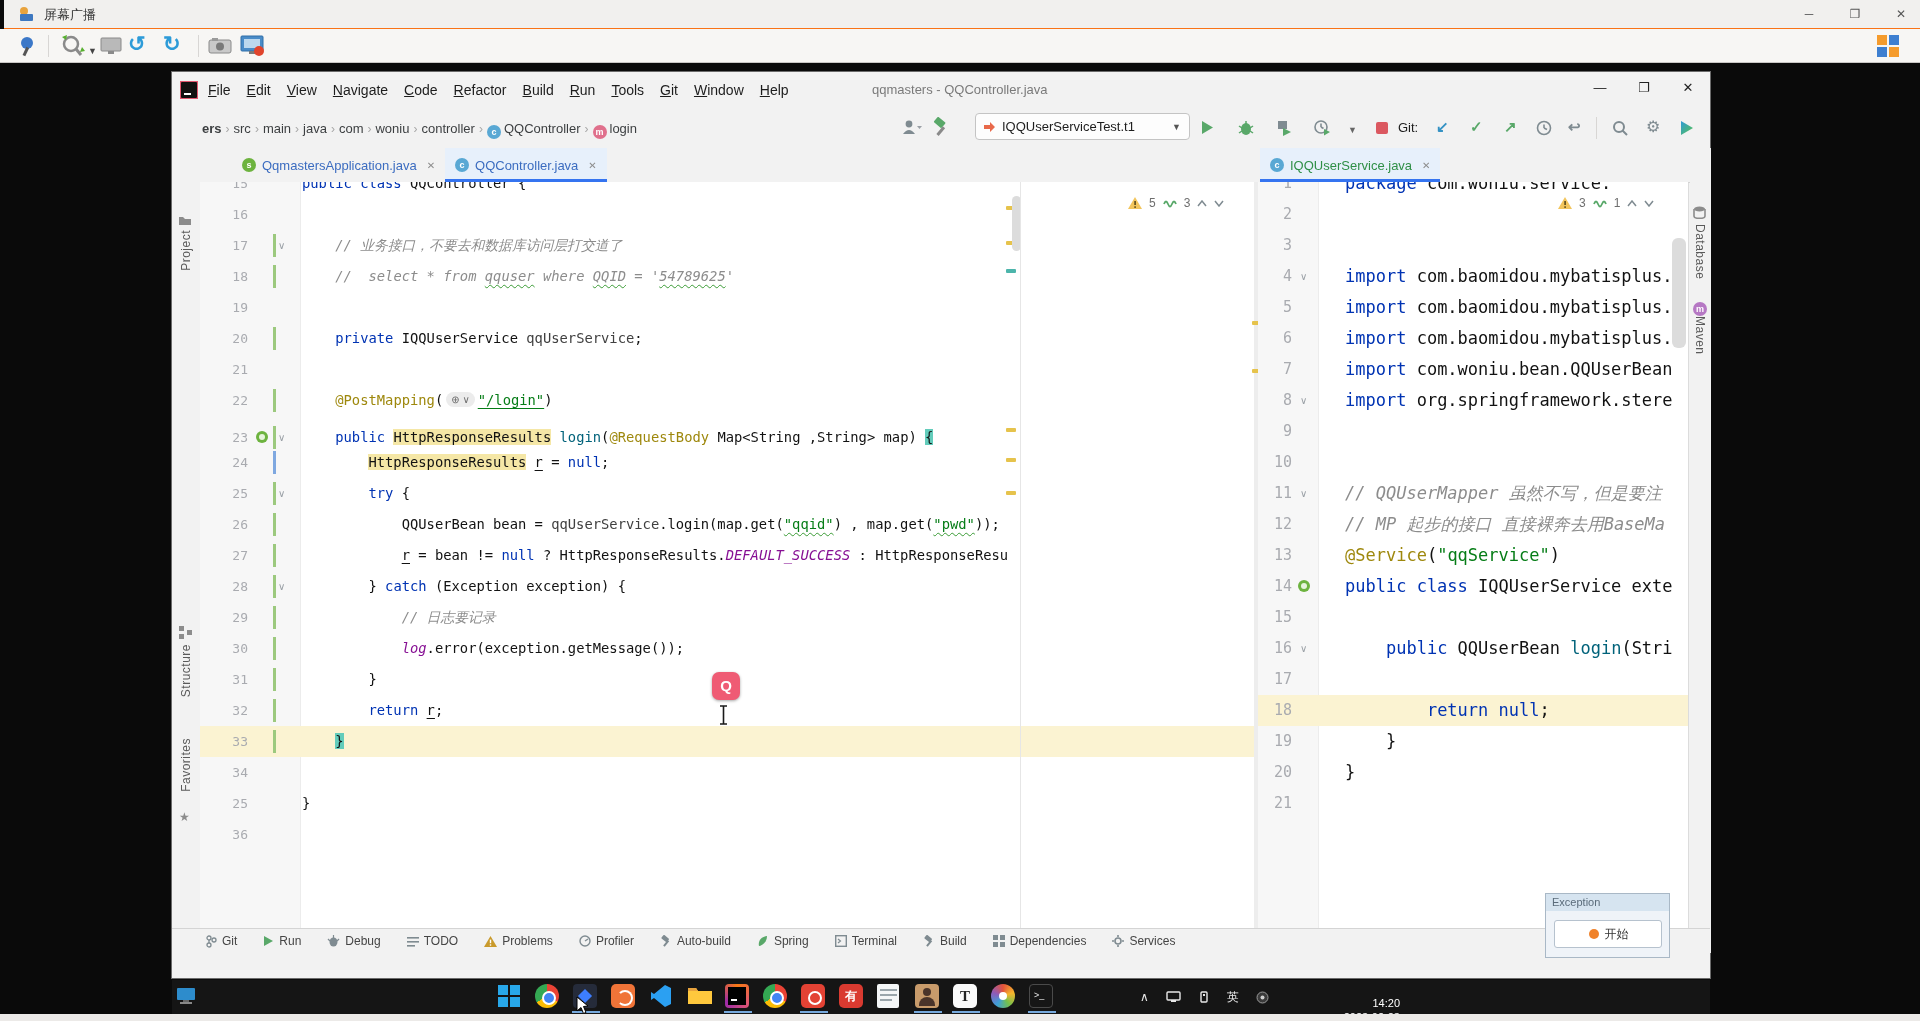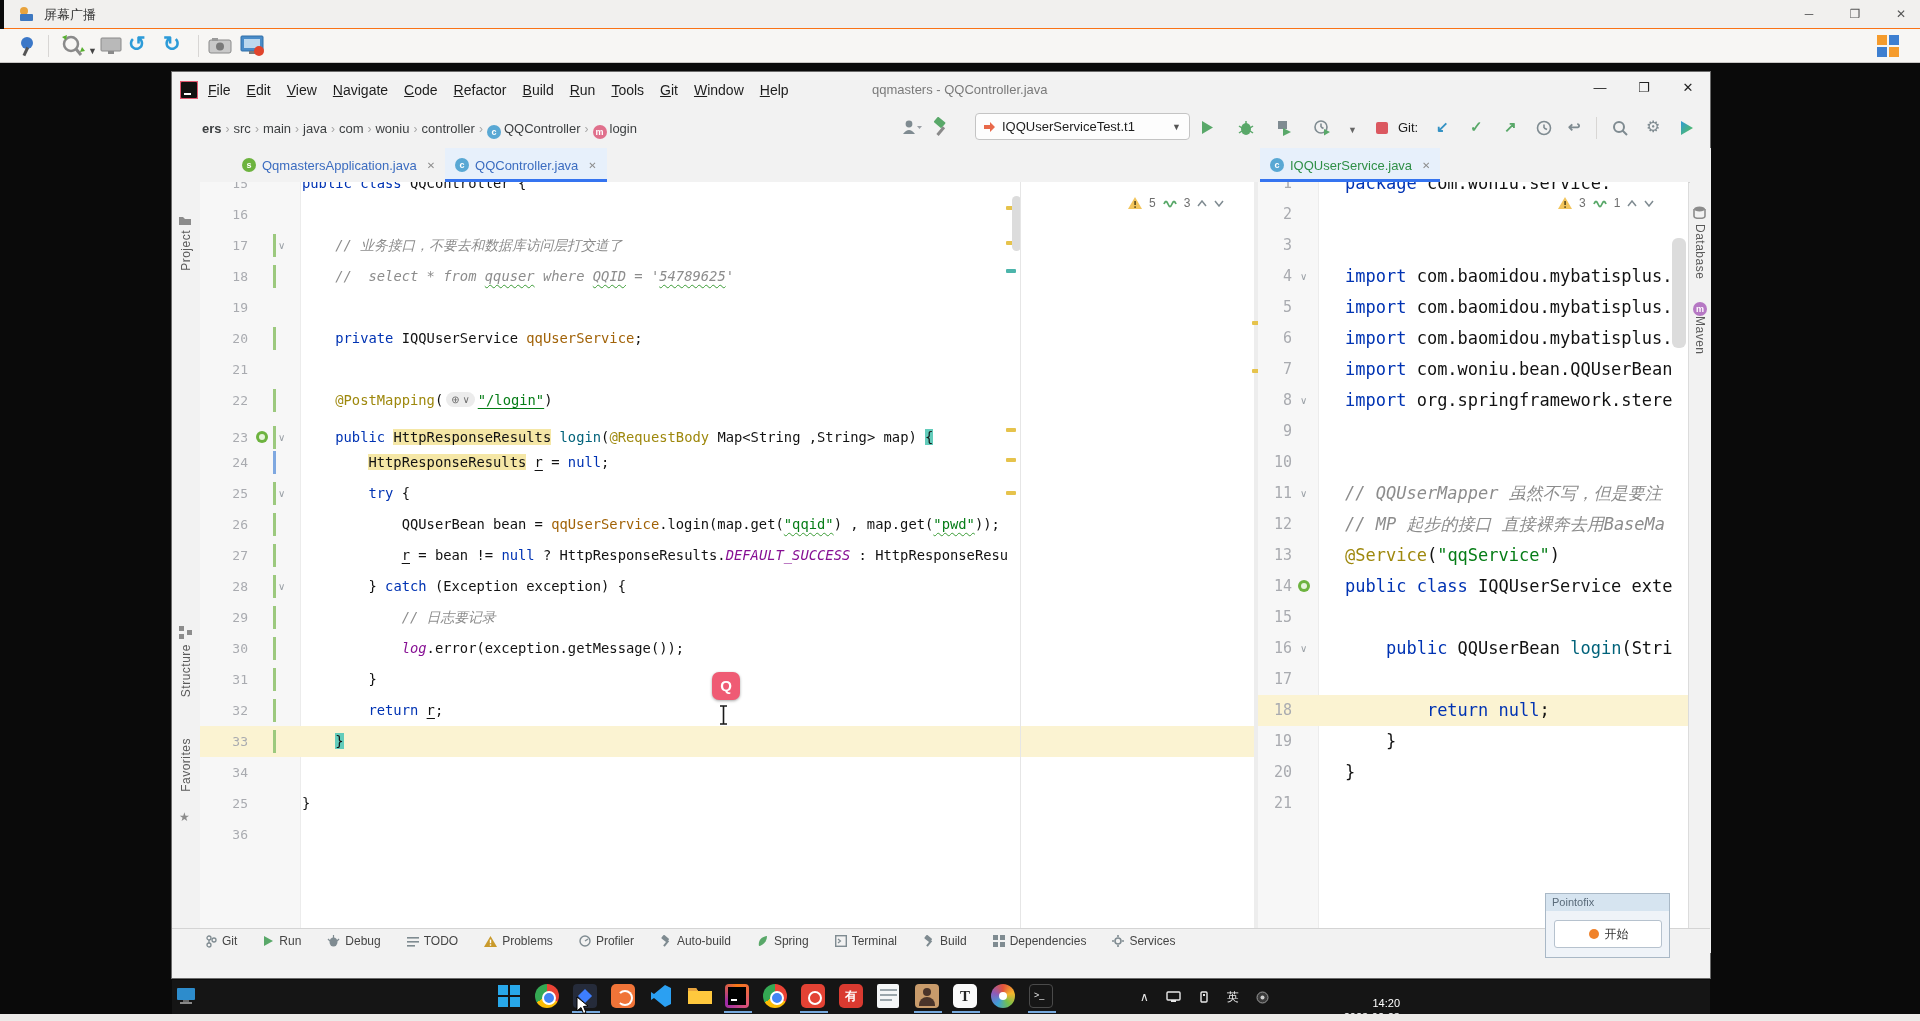--- a/index.html
+++ b/index.html
@@ -37,21 +37,21 @@
   .ficon{display:inline-flex;width:14px;height:14px;border-radius:50%;color:#fff;font-size:9px;font-weight:bold;
      align-items:center;justify-content:center;}
   
   .editor{top:110px;background:#fff;overflow:hidden;}
   .gutter-strip{top:0;height:747px;background:#f7f7f7;border-right:1px solid #ececec;}
   .crow{position:absolute;left:0;width:100%;height:31px;line-height:31px;}
   .crow.cur{background:#fbf3d2;}
   .lnum{position:absolute;top:0;text-align:right;color:#a9abb0;font-family:"DejaVu Sans Mono",monospace;}
   .codeline{position:absolute;top:0;white-space:pre;font-family:"DejaVu Sans Mono",monospace;color:#121212;}
   .tk-k{color:#0033b3;} .tk-p{color:#121212;} .tk-s{color:#067d17;} .tk-c{color:#8c8c8c;font-style:italic;}
-  .tk-a{color:#9e880d;} .tk-f{color:#a16207;} .tk-m{color:#00627a;} .tk-t{color:#871094;font-style:italic;}
+  .tk-a{color:#9e880d;} .tk-f{color:#404040;} .tk-m{color:#00627a;} .tk-t{color:#871094;font-style:italic;}
   .tk-u{text-decoration:underline;text-underline-offset:3px;}
   .tk-w{text-decoration:underline;text-decoration-style:wavy;text-decoration-color:#3a9b35;text-decoration-thickness:1px;text-underline-offset:3px;}
   .tk-y{background:#f5e7a6;}
   .tk-b{background:#63ccbb;}
   .fold{position:absolute;top:0;color:#9aa0a6;font-size:10px;}
   .gbar{position:absolute;width:3px;height:23px;top:4px;}
   .bean{position:absolute;width:12px;height:12px;border-radius:50%;background:#6db33f;top:9px;}
   .bean:after{content:"";position:absolute;left:3px;top:3px;width:6px;height:6px;border-radius:50%;background:#e6f4db;}
   .hintchip{display:inline-block;background:#ececec;border-radius:8px;color:#6e6e6e;font-size:10px;
      padding:0 5px;margin:0 3px;line-height:15px;vertical-align:2px;font-family:"Liberation Sans",sans-serif;}
@@ -713,21 +713,21 @@
 
   <div class="abs" id="qbtn">Q</div>
   <span class="abs" style="left:718px;top:704px">
     <svg width="11" height="22">
         <line x1="5.5" y1="2" x2="5.5" y2="20" stroke="#1a1a1a" stroke-width="1.6"></line>
         <path d="M2 2 h7 M2 20 h7" stroke="#1a1a1a" stroke-width="1.6" fill="none"></path>
       </svg>
   </span>
 
   <div class="abs" id="pointofix">
-    <div id="pfx-title">Pointofix</div>
+    <div id="pfx-title">Exception</div>
     <div id="pfx-btn">
       <svg width="12" height="12">
           <circle cx="6" cy="6" r="5" fill="#f0822a"></circle>
         </svg>
       <span>开始</span>
     </div>
   </div>
 
   <div class="abs" id="taskbar">
     <span class="abs" style="left:4px;top:7px">

